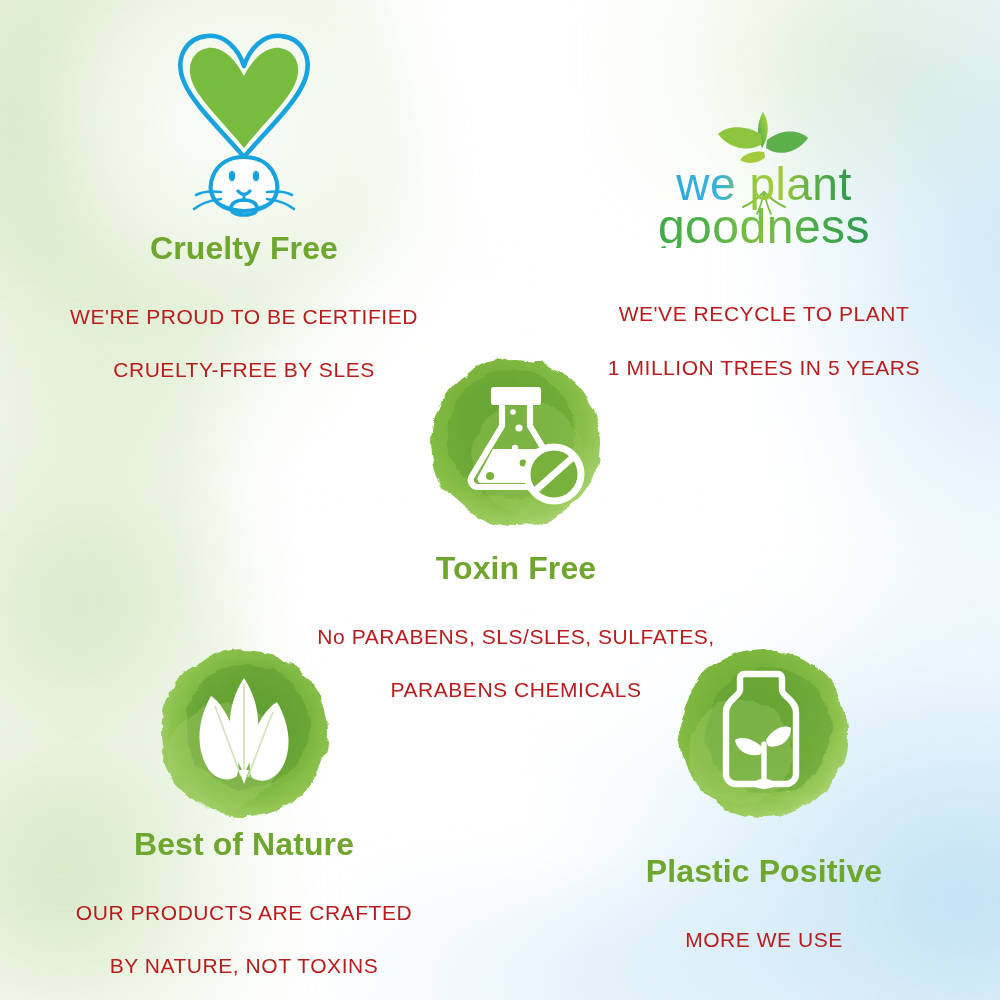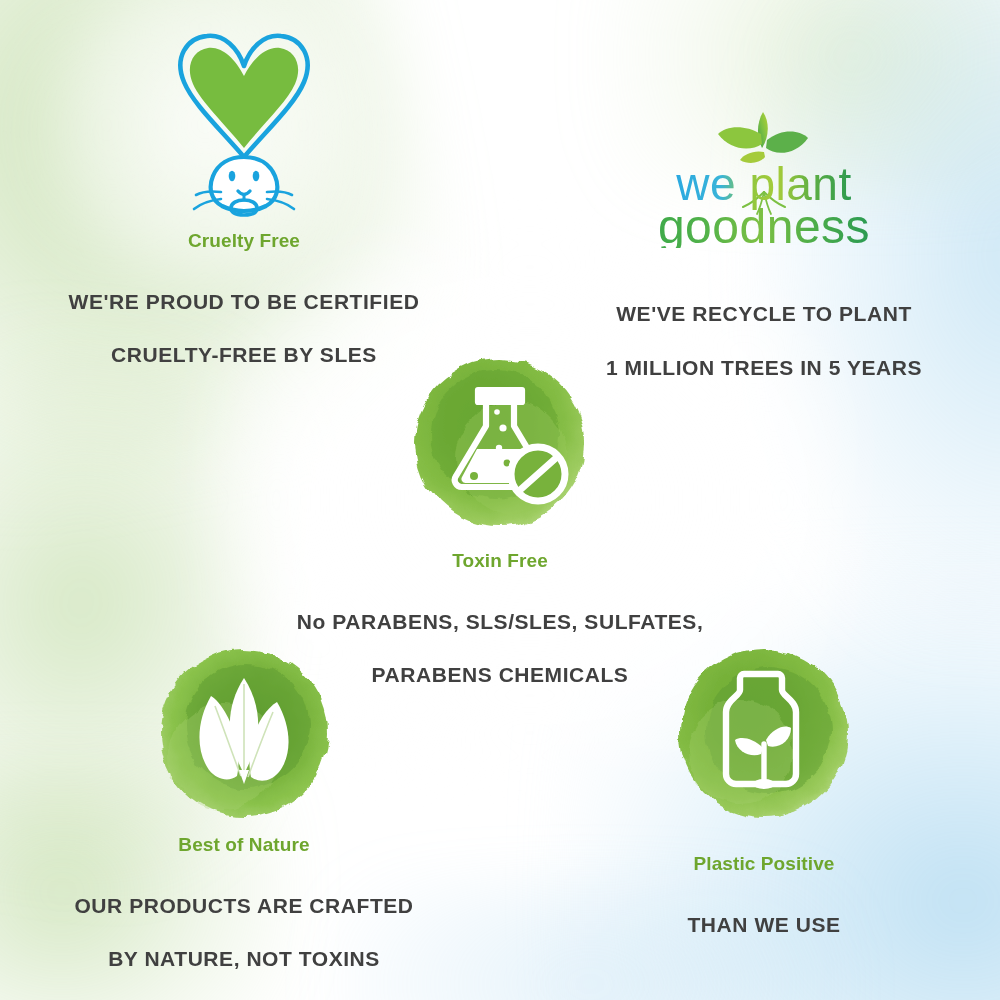--- a/index.html
+++ b/index.html
@@ -48,32 +48,32 @@
   }
   .w-white-c{
     left:210px;top:240px;width:640px;height:520px;
     background:radial-gradient(ellipse at 50% 50%, rgba(255,255,255,.96) 0%, rgba(255,255,255,.70) 55%, rgba(255,255,255,0) 82%);
   }
   
   #content{position:absolute;inset:0;}
   .block{position:absolute;text-align:center;}
   .b-cruelty  {left:20px; top:24px;  width:448px;}
   .b-plant    {left:540px;top:100px; width:448px;}
-  .b-toxin    {left:280px;top:350px; width:440px;}
+  .b-toxin    {left:296px;top:350px; width:440px;}
   .b-nature   {left:20px; top:640px; width:448px;}
   .b-plastic  {left:540px;top:640px; width:448px;}
 
   .icon-wrap{display:flex;align-items:flex-start;justify-content:center;}
 
   .title{
-    font-size:19px;font-weight:bold;color:#6ea62e;
+    font-size:32px;font-weight:bold;color:#6ea62e;
     letter-spacing:.1px;line-height:1.15;margin-top:6px;
   }
   .subtitle{
-    font-size:21px;font-weight:bold;color:#404040;
+    font-size:21px;font-weight:normal;color:#b91c1c;
     letter-spacing:.55px;line-height:1.28;margin-top:10px;
     white-space:pre-line;
   }
   .sub-line{display:block;}
 
   
   .badge{position:relative;width:186px;height:186px;margin:0 auto;}
   .badge .blob{position:absolute;inset:0;}
   .badge svg.glyph{position:absolute;left:0;top:0;width:186px;height:186px;}
 </style>
@@ -281,21 +281,21 @@
                  C 90 118, 86 92, 74 72 C 70 65, 65 59, 60 56 Z" fill="#ffffff"></path>
         <path d="M64 66 C 74 92, 82 116, 90 136" stroke="#cfe3b9" stroke-width="1.6" fill="none"></path>
 
         <path d="M126 62 C 140 86, 142 114, 128 132 C 120 142, 108 143, 100 137
                  C 96 119, 100 94, 112 76 C 116 70, 121 65, 126 62 Z" fill="#ffffff"></path>
         <path d="M122 72 C 112 96, 104 118, 97 137" stroke="#cfe3b9" stroke-width="1.6" fill="none"></path>
 
         <path d="M88 130 L93 144 L98 130 Z" fill="#ffffff"></path>
       </svg>
     </div>
-    <div class="title" style="margin-top:8px">Best of Nature</div>
+    <div class="title" style="margin-top:0">Best of Nature</div>
     <div class="subtitle">
       <span class="sub-line">OUR PRODUCTS ARE CRAFTED</span>
       <span class="sub-line">BY NATURE, NOT TOXINS</span>
     </div>
   </div>
 
   <div class="block b-plastic">
     <div class="badge">
       <svg class="blob" viewBox="0 0 186 186">
         <g filter="url(#wc3)">
@@ -325,17 +325,17 @@
 
         <ellipse cx="93" cy="144" rx="11" ry="5" fill="#ffffff"></ellipse>
 
         <path d="M92 108 C 82 98, 70 96, 64 100 C 66 112, 80 118, 90 114 Z" fill="#ffffff"></path>
 
         <path d="M95 100 C 102 88, 114 84, 120 88 C 120 101, 108 109, 97 106 Z" fill="#ffffff"></path>
       </svg>
     </div>
     <div class="title" style="margin-top:27px">Plastic Positive</div>
     <div class="subtitle">
-      <span class="sub-line">THAN WE USE</span>
+      <span class="sub-line">MORE WE USE</span>
     </div>
   </div>
 
 </div>
 
 </body></html>

